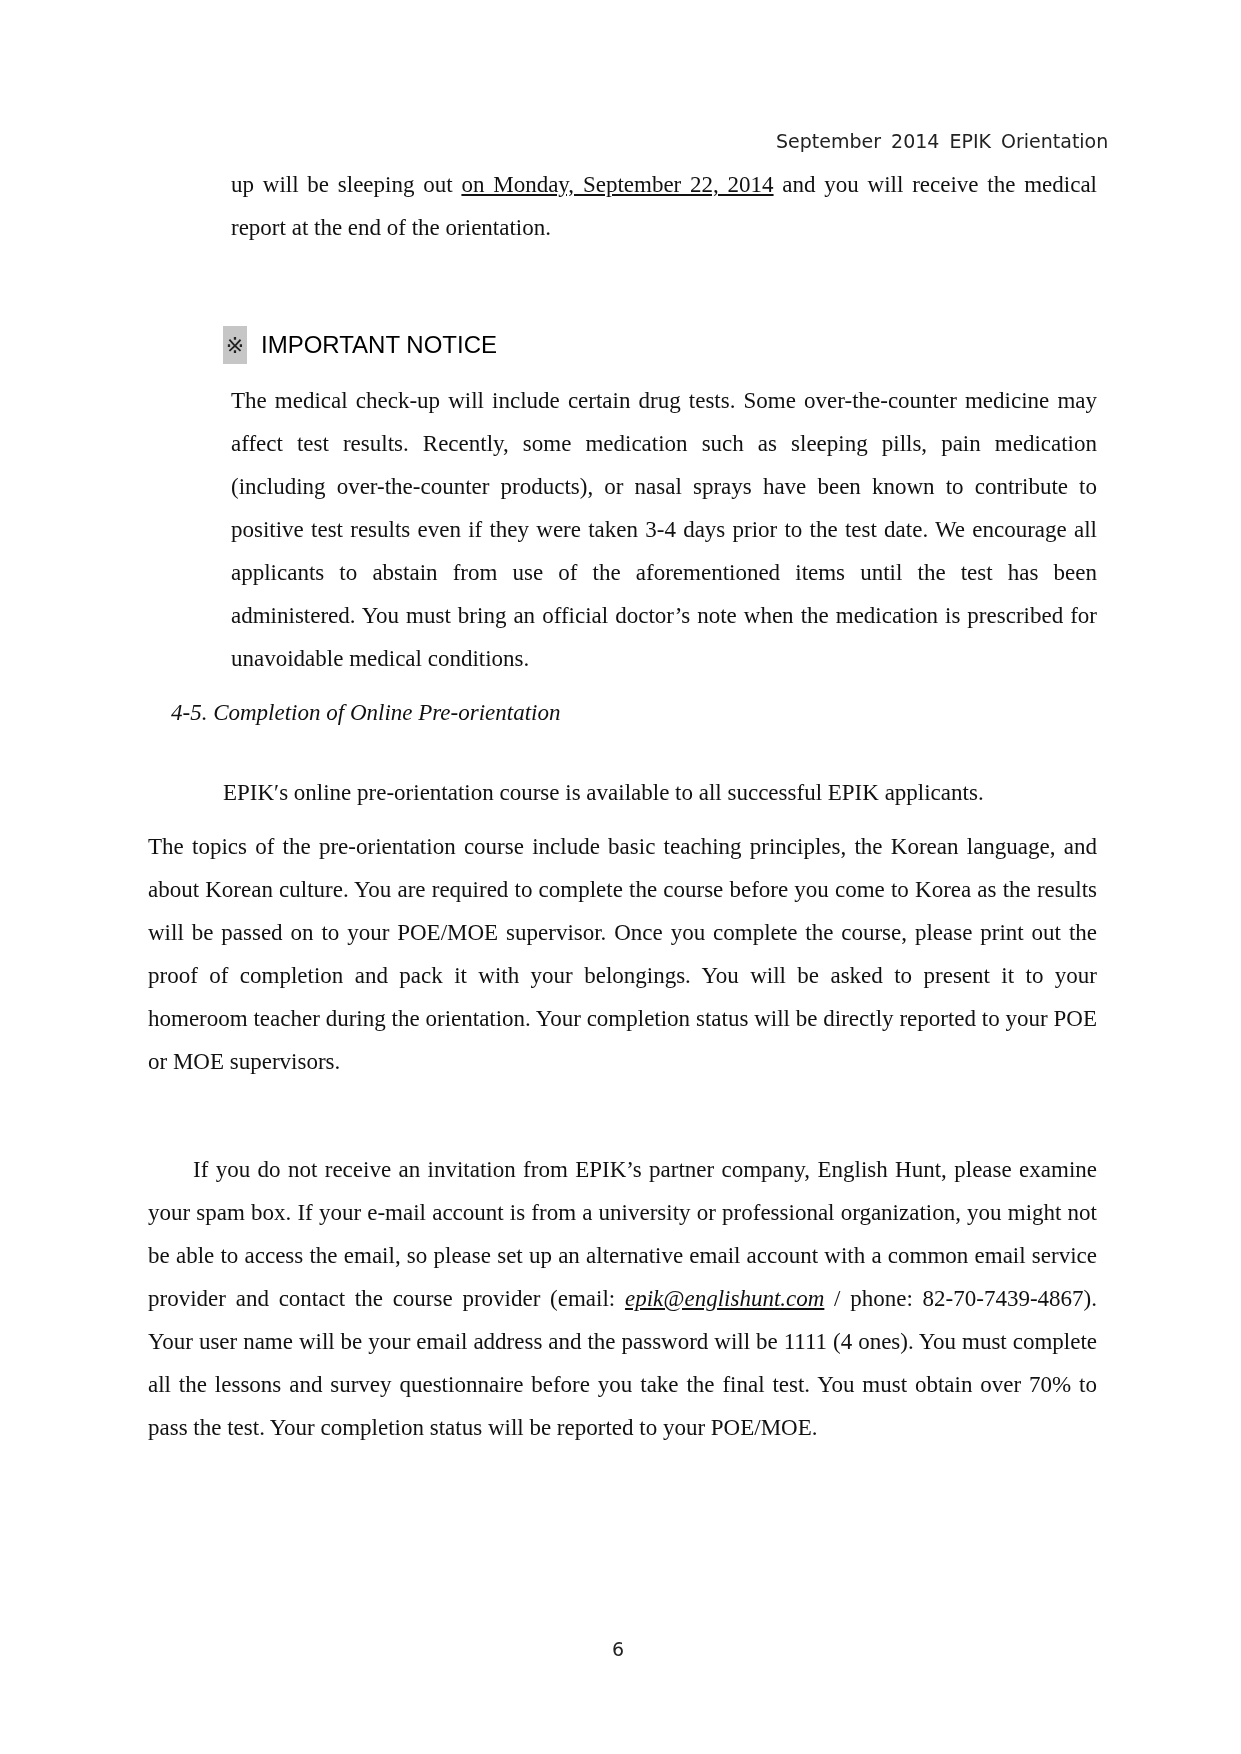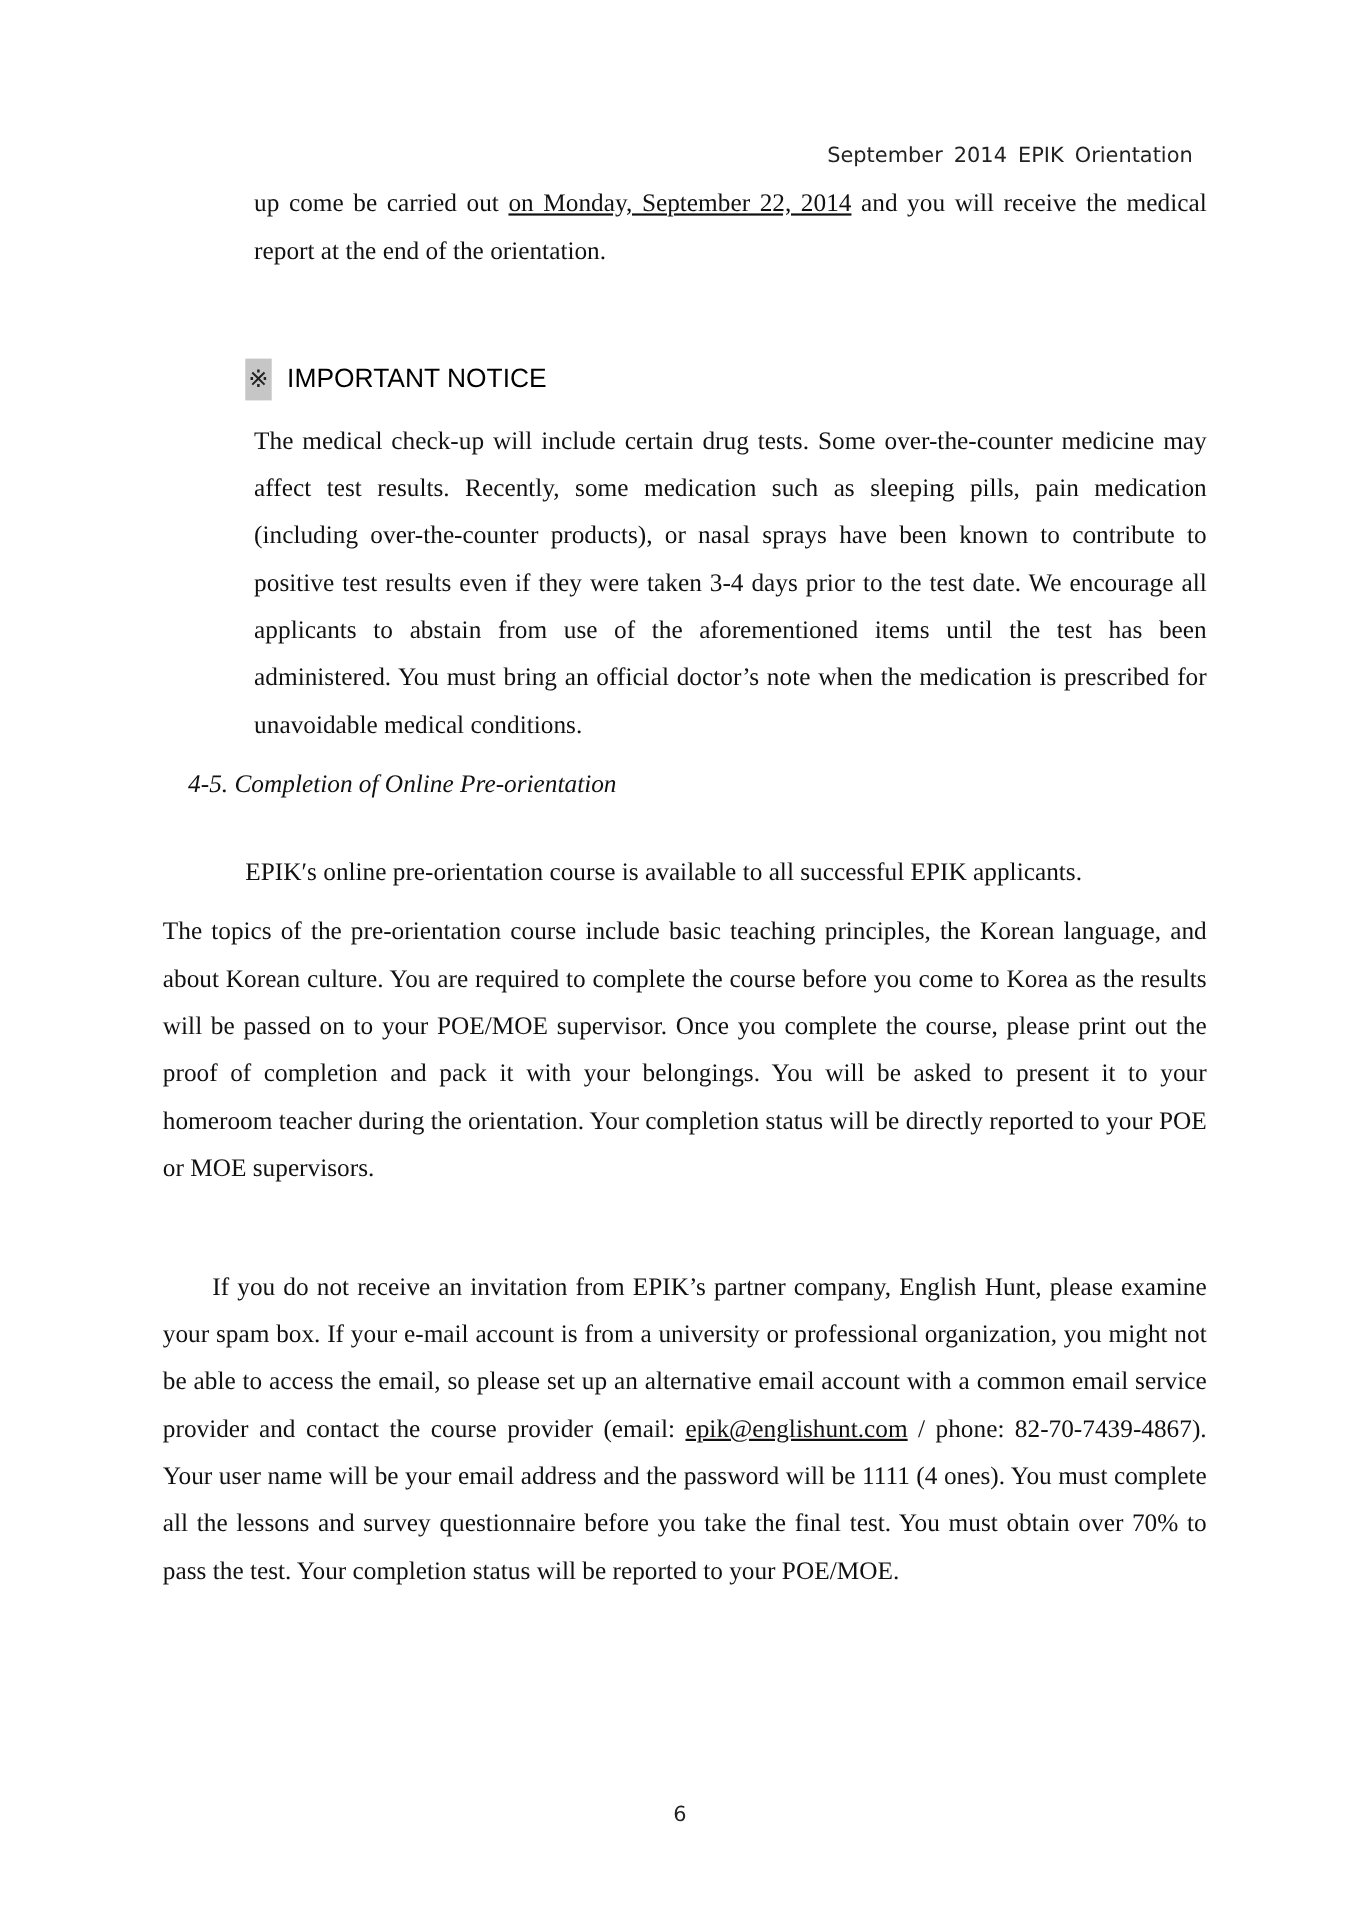--- a/index.html
+++ b/index.html
@@ -1,39 +1,39 @@
 <!DOCTYPE html>
 <html><head>
 <meta charset="utf-8">
 <style>
   html, body { margin: 0; padding: 0; background: #ffffff; }
   body { width: 1241px; height: 1754px; position: relative; overflow: hidden;
          font-family: "Liberation Serif", serif; color: #111; }
-  .header { position: absolute; top: 130px; left: 752px; font-family: "DejaVu Sans", sans-serif;
+  .header { position: absolute; top: 130px; left: 776px; font-family: "DejaVu Sans", sans-serif;
             font-size: 19px; color: #222; word-spacing: 4px; }
   .p { position: absolute; font-size: 23px; line-height: 43px; text-align: justify; text-align-last: left; }
   .indent1 { left: 231px; width: 866px; }
   .full { left: 148px; width: 949px; }
   .strong-u { font-weight: normal; text-decoration: underline; }
   .notice { position: absolute; top: 326px; left: 223px; display: flex; align-items: center; }
   .notice .mark { background: #c6c6c6; width: 24px; height: 38px; display: flex; align-items: center;
                   justify-content: center; font-family: "DejaVu Sans", sans-serif; font-size: 22px; color: #222; }
   .notice .title { margin-left: 14px; font-family: "Liberation Sans", sans-serif; font-size: 24px; color: #000000; }
   .section-head { position: absolute; top: 700px; left: 171px; font-size: 23px; font-style: italic; }
   .line-single { position: absolute; font-size: 23px; }
-  .link { text-decoration: underline; color: #111; }
+  .link { text-decoration: underline; color: #111; font-style: italic; }
   .page-num { position: absolute; top: 1638px; left: 612px; font-family: "DejaVu Sans", sans-serif; font-size: 19px; color: #222; }
 </style>
 </head>
 <body>
 
 <div class="header">September 2014  EPIK  Orientation</div>
 
 <div class="p indent1" style="top:163px;">
-  <span>up come be carried out </span><span class="strong-u">on Monday, September 22, 2014</span><span> and you will receive the medical report at the end of the orientation.</span>
+  <span>up will be sleeping out </span><span class="strong-u">on Monday, September 22, 2014</span><span> and you will receive the medical report at the end of the orientation.</span>
 </div>
 
 <div class="notice">
   <span class="mark">※</span>
   <span class="title">IMPORTANT NOTICE</span>
 </div>
 
 <div class="p indent1" style="top:379px;">The medical check-up will include certain drug tests. Some over-the-counter medicine may affect test results. Recently, some medication such as sleeping pills, pain medication (including over-the-counter products), or nasal sprays have been known to contribute to positive test results even if they were taken 3-4 days prior to the test date. We encourage all applicants to abstain from use of the aforementioned items until the test has been administered. You must bring an official doctor’s note when the medication is prescribed for unavoidable medical conditions.</div>
 
 <div class="section-head">4-5. Completion of Online Pre-orientation</div>

